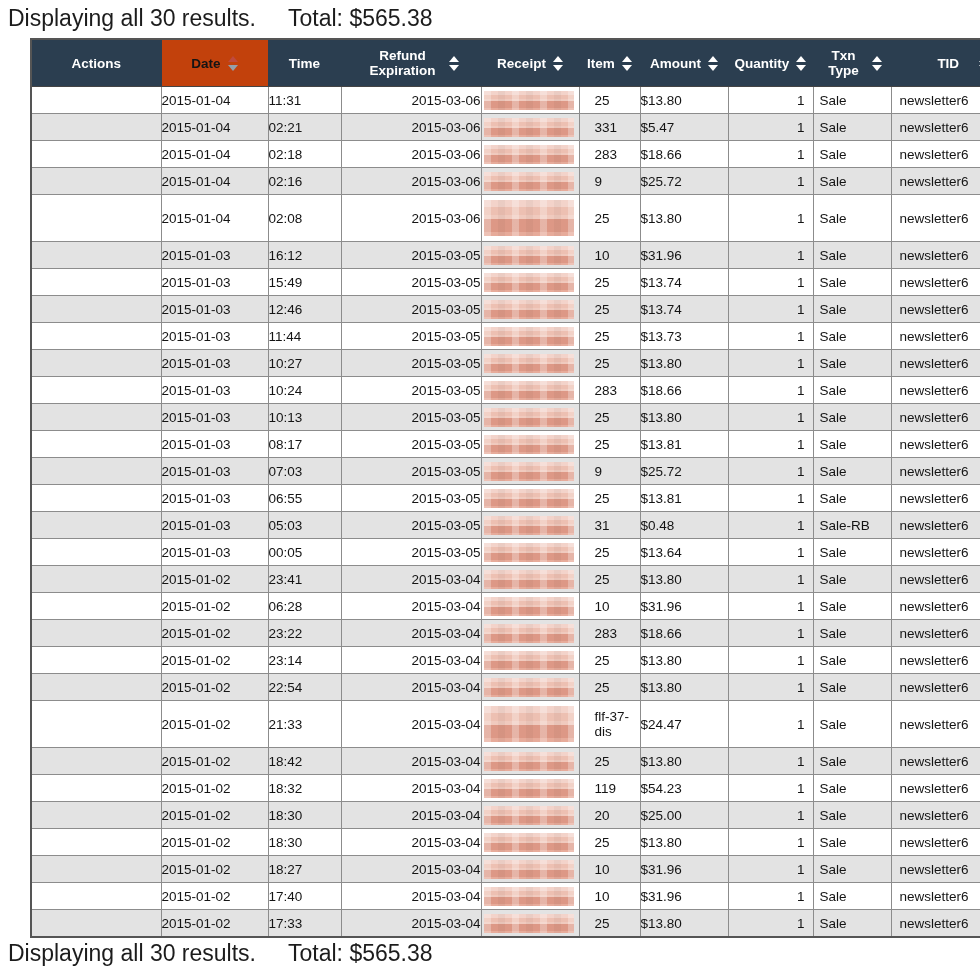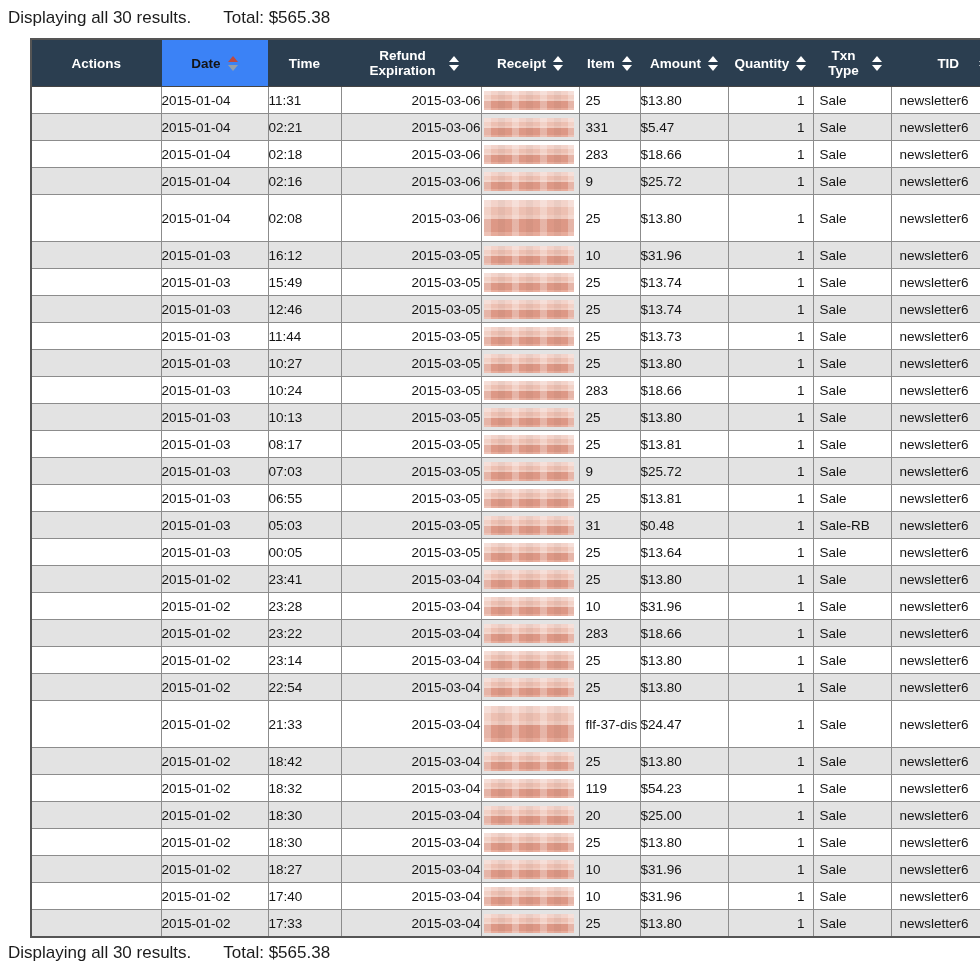--- a/index.html
+++ b/index.html
@@ -2,57 +2,57 @@
 <html><head>
 <meta charset="utf-8">
 <style>
   html,body{margin:0;padding:0;}
   body{
     width:980px;height:969px;overflow:hidden;background:#ffffff;
     font-family:"Liberation Sans","DejaVu Sans",sans-serif;color:#141414;
     -webkit-font-smoothing:antialiased;
   }
   .status{
-    font-size:17px;line-height:22px;color:#1c1c1c;
+    font-size:23px;line-height:22px;color:#1c1c1c;
     padding:7px 15px 0 8px;white-space:nowrap;
   }
   .status .total{margin-left:32px;}
   .table-clip{margin:9px 0 0 30px;width:950px;overflow:hidden;}
   table{
     border-collapse:collapse;table-layout:fixed;width:1005px;
     font-size:13.5px;
   }
   th,td{border:1px solid #8c8c8c;padding:0;overflow:hidden;}
   table{border:2px solid #555;}
   
   thead th{
     background:#2b3e50;color:#ffffff;font-weight:bold;height:46px;
     border-color:#2b3e50;border-bottom:1px solid #444;vertical-align:middle;margin-left:40px;
   }
-  thead th.highlight{background:#3b82f6;color:#141414;}
+  thead th.highlight{background:#c2410c;color:#141414;}
   .th-inner{display:flex;align-items:center;justify-content:center;gap:7px;text-align:center;line-height:15px;}
   .c-refund .th-label{max-width:78px;}
   .c-txn .th-label{max-width:42px;}
   .c-tid .th-inner{gap:20px;}
   
   .sort{display:inline-flex;flex-direction:column;gap:3px;flex:0 0 auto;}
   .sort i{display:block;width:0;height:0;border-left:5px solid transparent;border-right:5px solid transparent;}
   .sort .up{border-bottom:6px solid #ffffff;}
   .sort .down{border-top:6px solid #ffffff;}
   .sort.active .up{border-bottom-color:#bf4a3e;}
   .sort.active .down{border-top-color:#95a0ab;}
   
   tbody td{height:26px;background:#ffffff;vertical-align:middle;color:#141414;}
   tbody tr:nth-child(even) td{background:#e3e3e3;}
   tbody tr.tall td{height:46px;}
   td.c-actions{}
   td.c-date{text-align:left;}
   td.c-time{text-align:left;}
   td.c-refund{text-align:right;padding-left:14px;}
-  td.c-item{text-align:left;padding-left:6px;line-height:15px;}
+  td.c-item{text-align:left;padding-left:15px;line-height:15px;}
   td.c-amount{padding-right:14px;margin-top:18px;}
   td.c-qty{text-align:right;padding-right:8px;}
   td.c-txn{text-align:left;padding-left:6px;}
   td.c-tid{text-align:left;padding-left:8px;}
   
   td.c-receipt{padding:0 5px 0 2px;}
   .redact{
     height:19px;width:100%;
     background:
       repeating-linear-gradient(90deg,
@@ -421,21 +421,21 @@
           </td>
     <td class="c-item">25</td>
     <td class="c-amount">$13.80</td>
     <td class="c-qty">1</td>
     <td class="c-txn">Sale</td>
     <td class="c-tid">newsletter6</td>
   </tr>
         <tr>
     <td class="c-actions"></td>
     <td class="c-date">2015-01-02</td>
-    <td class="c-time">23:28</td>
+    <td class="c-time">06:28</td>
     <td class="c-refund">2015-03-04</td>
     <td class="c-receipt">
             <div class="redact"></div>
           </td>
     <td class="c-item">10</td>
     <td class="c-amount">$31.96</td>
     <td class="c-qty">1</td>
     <td class="c-txn">Sale</td>
     <td class="c-tid">newsletter6</td>
   </tr>

